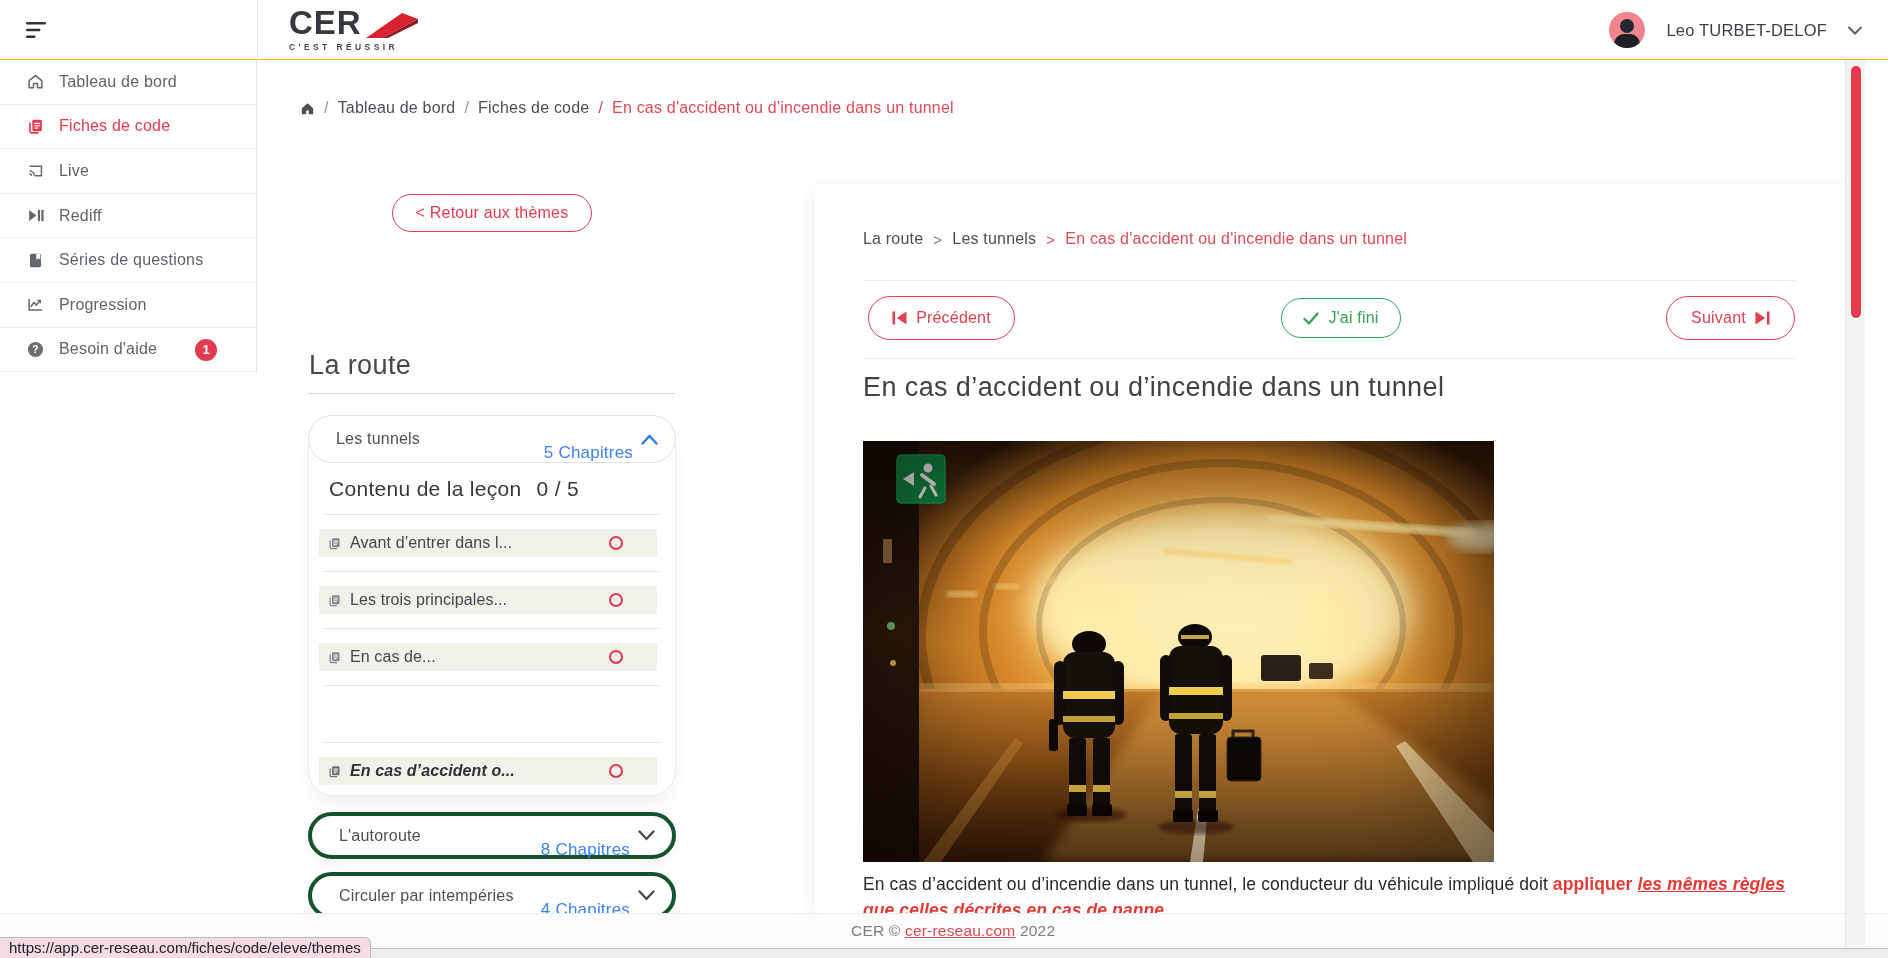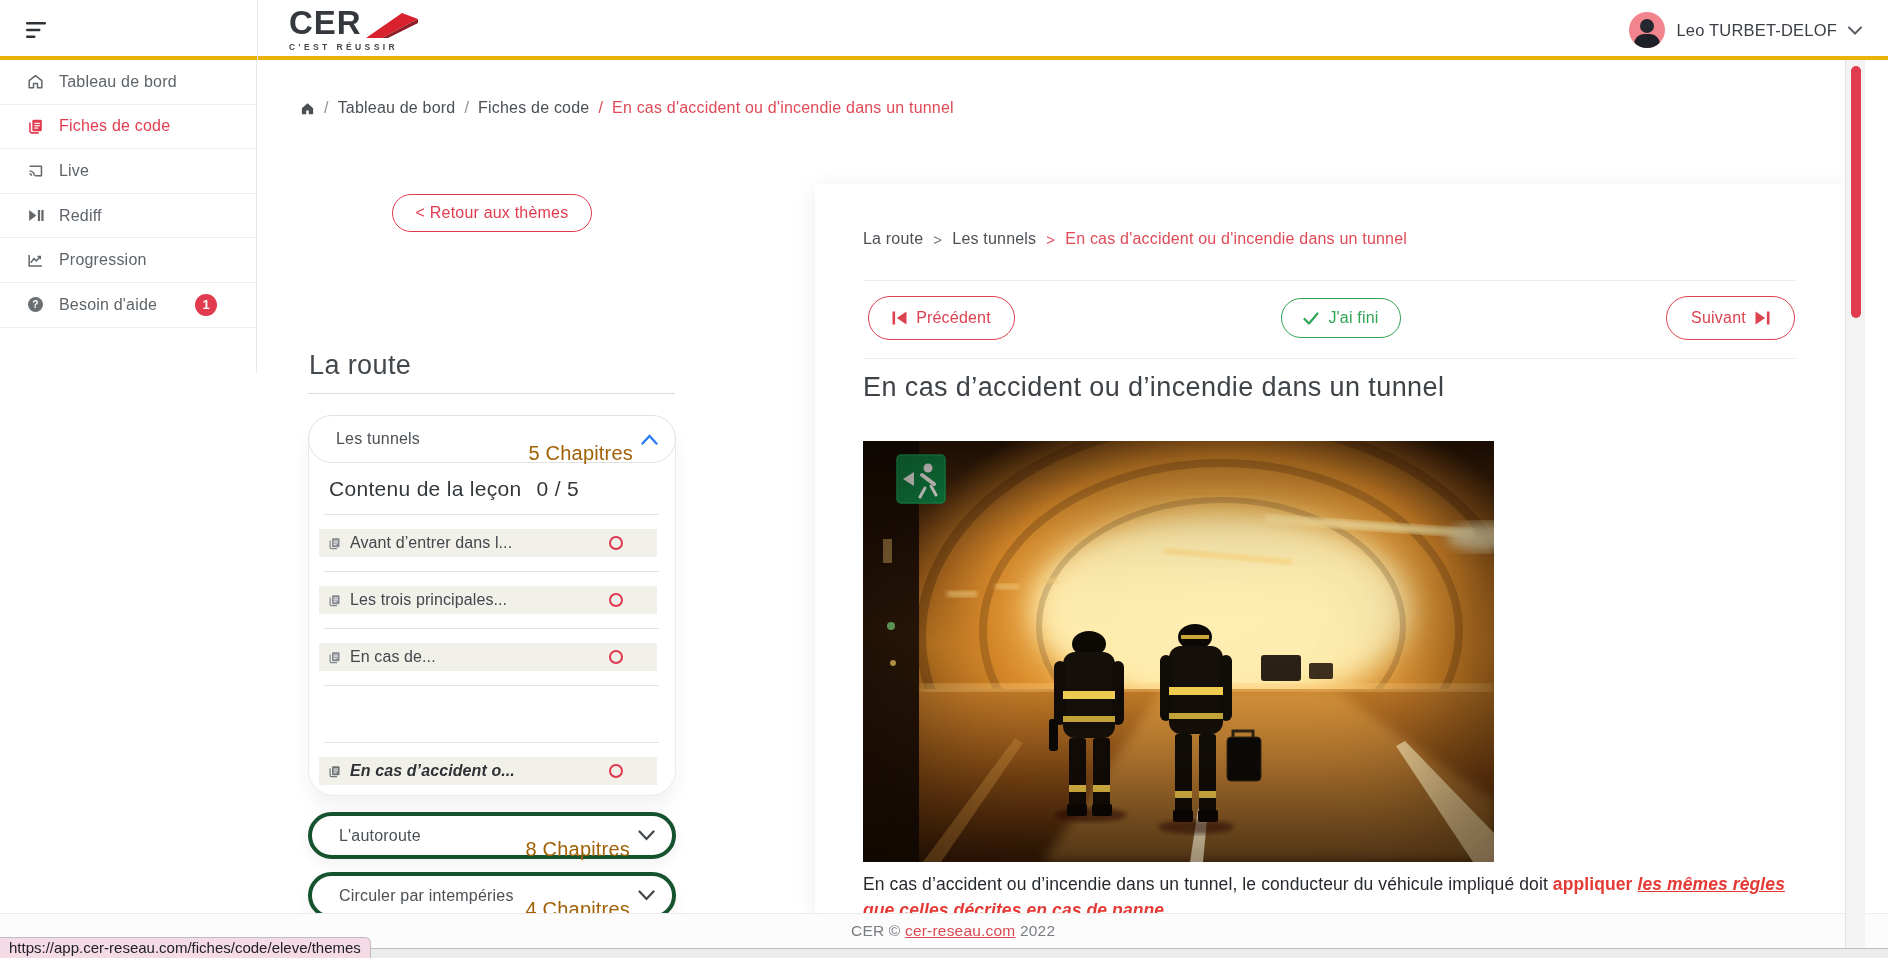--- a/index.html
+++ b/index.html
@@ -2,29 +2,29 @@
 <html><head>
 <meta charset="utf-8">
 <style>
   * { margin:0; padding:0; box-sizing:border-box; }
   html,body { width:1888px; height:958px; overflow:hidden; background:#fff;
     font-family:"Liberation Sans", sans-serif; -webkit-font-smoothing:antialiased; }
   #page { position:relative; width:1888px; height:958px; background:#fff; overflow:hidden; }
 
   
   .header { position:absolute; left:0; top:0; width:1888px; height:60px; background:#fff;
-    border-bottom:4px solid #eab308; z-index:30; }
+    border-bottom:1px solid #eab308; z-index:30; }
   .hamburger { position:absolute; left:26px; top:21px; width:22px; height:18px; cursor:pointer; }
   .vdiv { position:absolute; left:257px; top:0; width:1px; height:60px; background:#e5e6e8; }
   .logo { position:absolute; left:289px; top:8px; cursor:pointer; }
   .logo-row { display:flex; align-items:flex-start; }
   .logo-text { font-size:33px; font-weight:800; color:#35393e; letter-spacing:1px; line-height:30px; }
   .logo-arrow { margin-left:2px; margin-top:2px; }
   .logo-tagline { font-size:8.5px; letter-spacing:3.4px; color:#43484d; margin-top:2px; font-weight:600; }
-  .user { position:absolute; right:26px; top:0; height:60px; display:flex; align-items:center; gap:11px; cursor:pointer; }
+  .user { position:absolute; right:26px; top:0; height:60px; display:flex; align-items:center; gap:21px; cursor:pointer; }
   .avatar { width:36px; height:36px; border-radius:50%; background:#f2848e; position:relative; overflow:hidden; flex:none; }
   .avatar .head { position:absolute; left:11px; top:7px; width:14px; height:14px; border-radius:50%; background:#23272e; }
   .avatar .shoulders { position:absolute; left:5px; top:22px; width:26px; height:18px; border-radius:10px 10px 0 0; background:#1d2127; }
   .user-name { font-size:16.5px; color:#3a3f45; font-weight:500; letter-spacing:.2px; }
 
   
   .sidebar { position:absolute; left:0; top:60px; width:257px; height:313px; background:#fff;
     border-right:1px solid #e5e6e8; z-index:20; }
   .side-item { position:relative; height:44.6px; display:flex; align-items:center; padding-left:26px;
     border-bottom:1px solid #efefef; cursor:pointer; }
@@ -51,21 +51,21 @@
   .progress-fill { height:100%; width:0%; background:#e23b50; border-radius:5px; }
   .theme-title { position:absolute; left:309px; top:350px; font-size:27px; font-weight:500; color:#43484d; letter-spacing:.4px; }
   .theme-rule { position:absolute; left:308px; top:393px; width:367px; height:1px; background:#d8dbde; }
 
   .acc-open { position:absolute; left:308px; top:415px; width:368px; height:381px; background:#fff;
     border:1px solid #ebebeb; border-radius:26px; box-shadow:0 12px 20px rgba(0,0,0,.05); }
   .acc-head { position:absolute; left:-1px; top:-1px; width:368px; height:48px; background:#fff;
     border:1px solid #e2e2e2; border-radius:26px; display:flex; align-items:center;
     padding:0 17px 0 27px; cursor:pointer; }
   .acc-title { flex:1; font-size:16px; color:#4b5055; letter-spacing:.2px; }
-  .acc-count { font-size:20px; color:#a16207; letter-spacing:.2px; margin-right:8px;margin-top:28px; }
+  .acc-count { font-size:17px; color:#3b82f6; letter-spacing:.2px; margin-right:8px;margin-top:28px; }
   .content-head { position:absolute; left:20px; top:61px; font-size:21px; color:#34383b; font-weight:500; letter-spacing:.3px; }
   .content-count { margin-left:15px; font-weight:500; }
   .chap-sep { position:absolute; left:15px; width:335px; height:1px; background:#e3e3e3; }
   .chap-row { position:absolute; left:10px; width:338px; height:28px; background:#f1f0e9; display:flex;
     align-items:center; padding:0 8px; cursor:pointer; }
   .chap-row .chap-lbl { flex:1; margin-left:8px; font-size:16px; color:#43474b; letter-spacing:.1px; white-space:nowrap; overflow:hidden; }
   .chap-row.active .chap-lbl { font-weight:700; font-style:italic; color:#2e3235; }
   .status-circle { width:14px; height:14px; border:2px solid #e0374d; border-radius:50%; margin-right:26px; flex:none; }
 
   .acc-closed { position:absolute; left:308px; width:368px; height:47px; background:#fff; border:4px solid #14532d;
@@ -180,20 +180,27 @@
       </svg>
       <span class="lbl">Live</span>
     </div>
     <div class="side-item">
       <svg width="19" height="19" viewBox="0 0 24 24">
         <polygon points="4,5 13,12 4,19" fill="#62676c"></polygon>
         <rect x="15" y="5" width="2.8" height="14" fill="#62676c"></rect>
         <rect x="19.4" y="5" width="2.8" height="14" fill="#62676c"></rect>
       </svg>
       <span class="lbl">Rediff</span>
+    </div>
+    <div class="side-item">
+      <svg width="19" height="19" viewBox="0 0 24 24">
+        <rect x="5" y="3.5" width="14" height="17" rx="2" fill="#62676c"></rect>
+        <polygon points="13,3.5 13,11 15.5,9 18,11 18,3.5" fill="#fff"></polygon>
+      </svg>
+      <span class="lbl">Séries de questions</span>
     </div>
     <div class="side-item">
       <svg width="19" height="19" viewBox="0 0 24 24">
         <path d="M4 5 v14 h16" fill="none" stroke="#62676c" stroke-width="1.9"></path>
         <polyline points="6,15 10,9.5 13,12.5 18,7" fill="none" stroke="#62676c" stroke-width="1.9" stroke-linejoin="round"></polyline>
         <polyline points="14.5,7 18,7 18,10.5" fill="none" stroke="#62676c" stroke-width="1.9"></polyline>
       </svg>
       <span class="lbl">Progression</span>
     </div>
     <div class="side-item">

